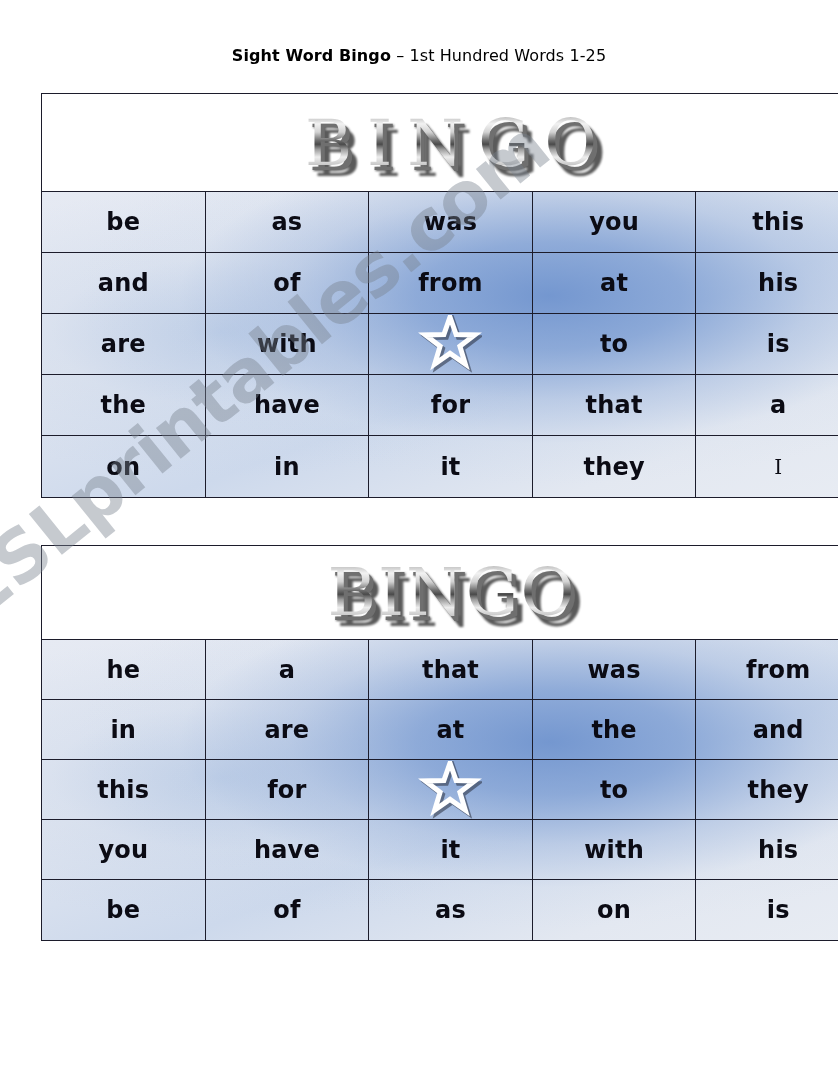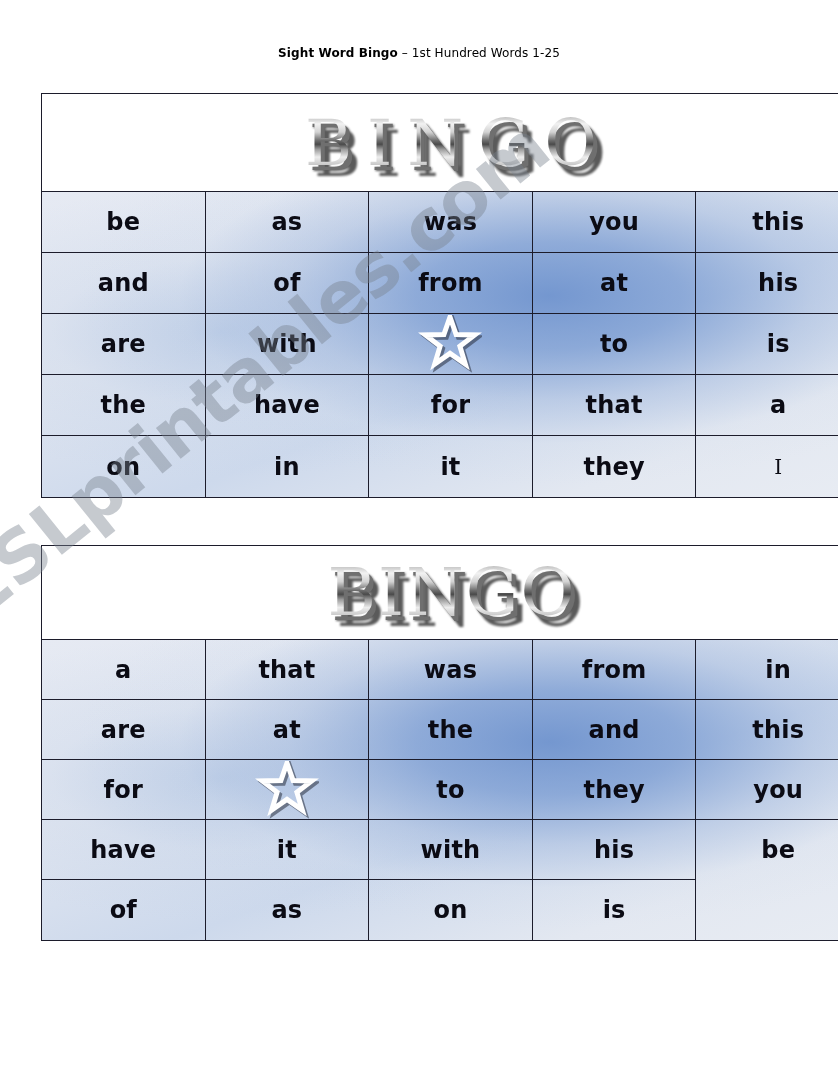--- a/index.html
+++ b/index.html
@@ -22,21 +22,21 @@
   }
 
   
   .doc-title {
     position: absolute;
     left: 0;
     top: 46px;
     width: 838px;
     text-align: center;
     font-family: "DejaVu Sans", sans-serif;
-    font-size: 12px;
+    font-size: 16px;
     color: #000000;
     letter-spacing: 0.1px;
     white-space: nowrap;
   }
   .doc-title .t-strong { font-weight: bold; }
   .doc-title .t-rest { font-weight: normal; }
 
   
   .bingo-card {
     position: absolute;
@@ -263,20 +263,23 @@
         </div>
       </div>
   </div>
 
   <div class="bingo-card" id="card-2">
     <div class="card-header">
       <div class="bingo-word"><span class="gl">B</span><span class="gl">I</span><span class="gl">N</span><span class="gl">G</span><span class="gl">O</span></div>
     </div>
     <div class="grid">
         <div class="cell">
+          <span class="cell-word">he</span>
+        </div>
+        <div class="cell">
           <span class="cell-word">a</span>
         </div>
         <div class="cell">
           <span class="cell-word">that</span>
         </div>
         <div class="cell">
           <span class="cell-word">was</span>
         </div>
         <div class="cell">
           <span class="cell-word">from</span>

